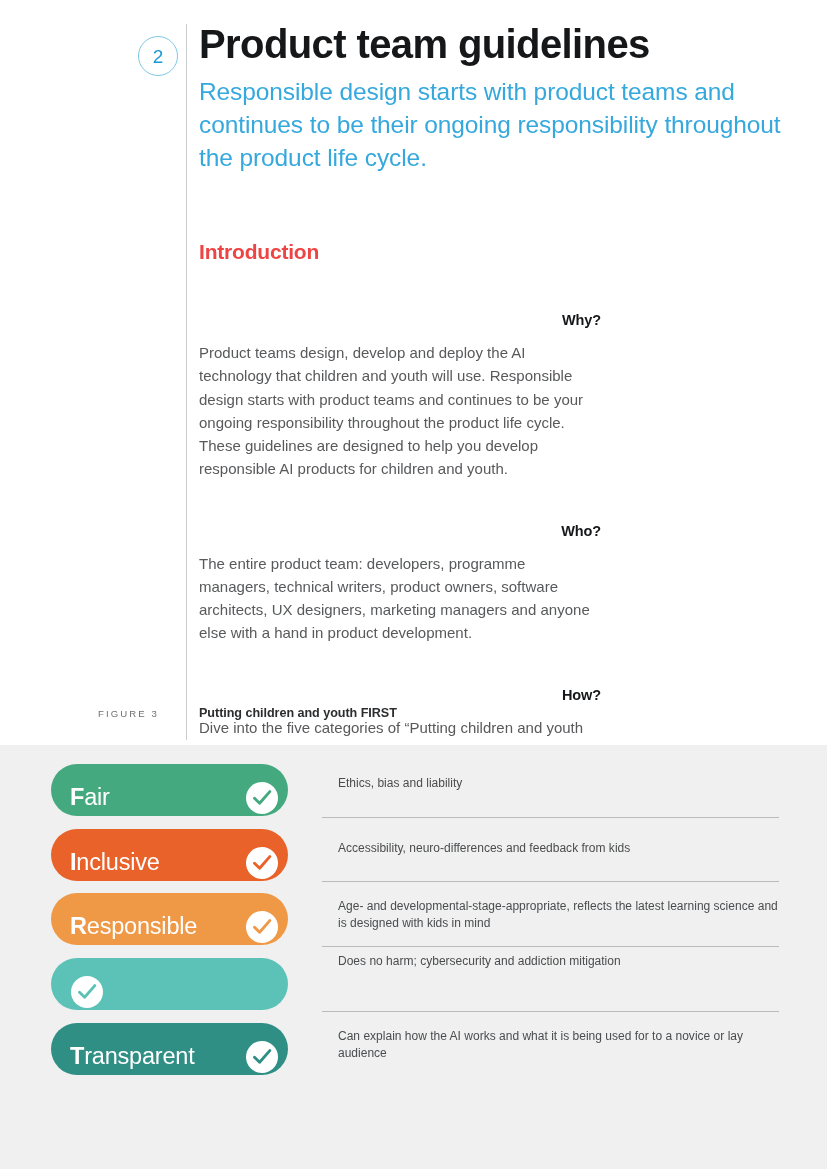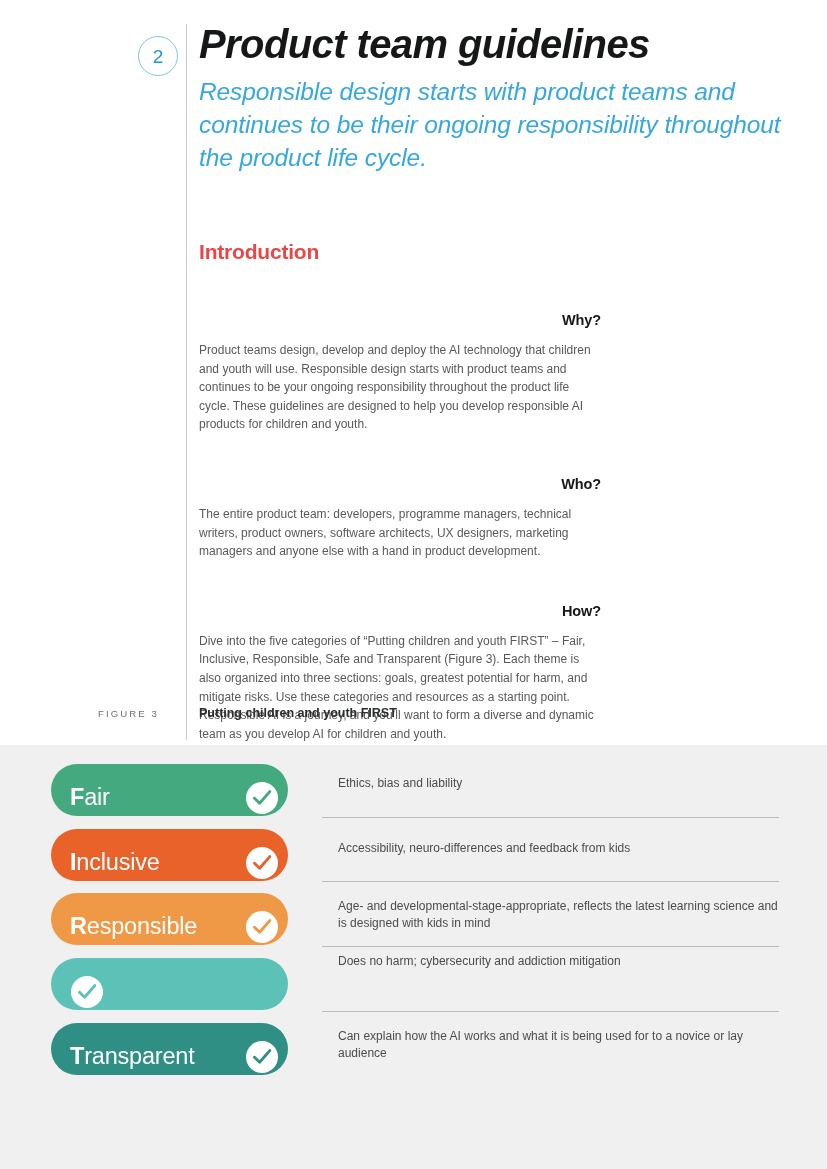--- a/index.html
+++ b/index.html
@@ -58,21 +58,20 @@
     font-weight: 400;
     line-height: 1;
   }
 
   
   .headline {
     position: absolute;
     left: 199px;
     top: 22px;
     width: 600px;
-    font-style: italic;
   }
   .headline h1 {
     margin: 0;
     font-size: 40px;
     font-weight: 700;
     letter-spacing: -0.6px;
     color: #151719;
     line-height: 1.12;
   }
   .headline .subtitle {
@@ -102,21 +101,21 @@
     margin: 42px 0 0 0;
     font-size: 14.5px;
     font-weight: 700;
     color: #151719;
     letter-spacing: -0.1px;
     text-align: right;
   }
   h3.sub-head.first { margin-top: 48px; }
   p.body-text {
     margin: 13px 2px 0 0;
-    font-size: 12px;
+    font-size: 15px;
     line-height: 1.55;
     color: #58595b;
     letter-spacing: 0.01px;
   }
 
   
   .figure-caption {
     position: absolute;
     left: 0;
     top: 706px;

